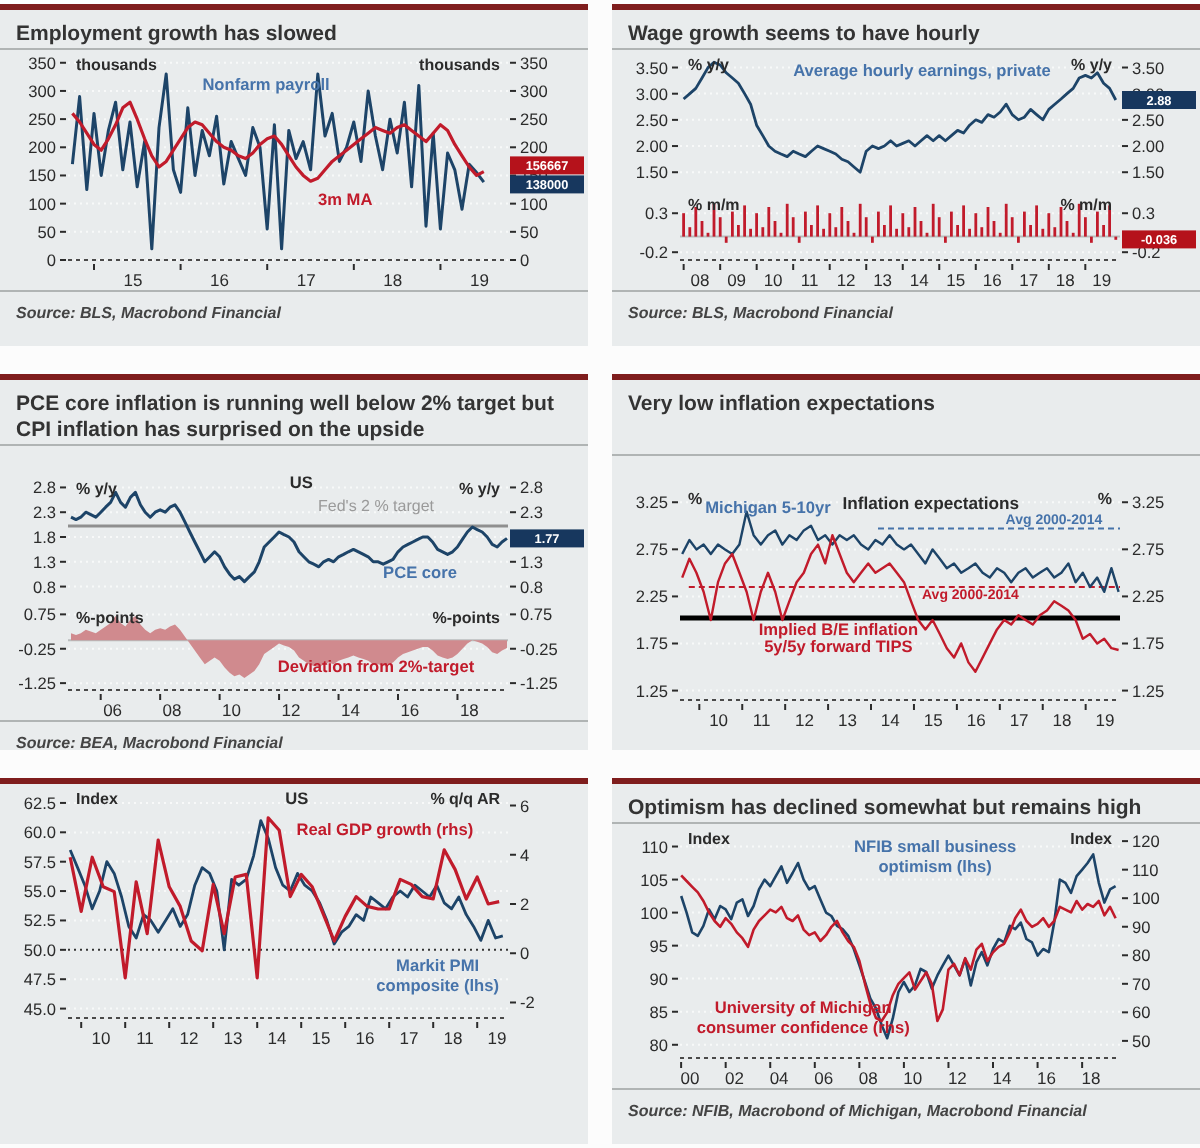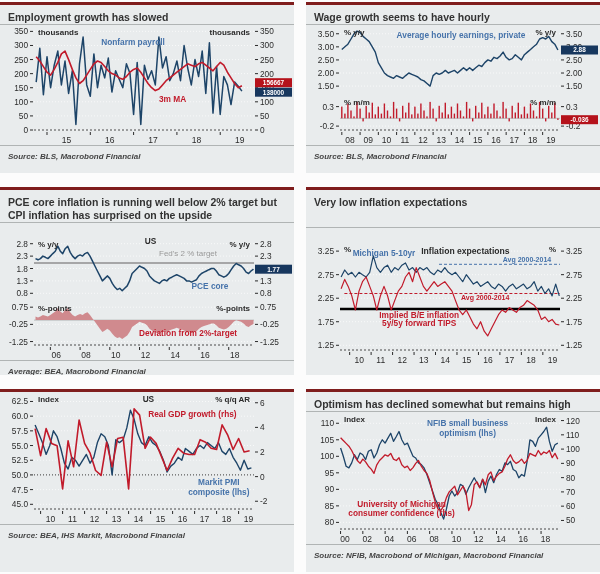--- a/index.html
+++ b/index.html
@@ -312,21 +312,21 @@
           <line x1="228.72972972972897" x2="228.72972972972897" y1="110" y2="113" stroke="#2b2b2b" stroke-width="1"></line>
           <text x="56.29729729729736" y="121" font-size="8.5" fill="#2b2b2b" text-anchor="middle" font-weight="normal">06</text>
           <text x="86.02702702702719" y="121" font-size="8.5" fill="#2b2b2b" text-anchor="middle" font-weight="normal">08</text>
           <text x="115.75675675675701" y="121" font-size="8.5" fill="#2b2b2b" text-anchor="middle" font-weight="normal">10</text>
           <text x="145.48648648648685" y="121" font-size="8.5" fill="#2b2b2b" text-anchor="middle" font-weight="normal">12</text>
           <text x="175.21621621621665" y="121" font-size="8.5" fill="#2b2b2b" text-anchor="middle" font-weight="normal">14</text>
           <text x="204.94594594594648" y="121" font-size="8.5" fill="#2b2b2b" text-anchor="middle" font-weight="normal">16</text>
           <text x="234.6756756756763" y="121" font-size="8.5" fill="#2b2b2b" text-anchor="middle" font-weight="normal">18</text>
         </svg>
       </div>
-    <div class="source">Average: BEA, Macrobond Financial</div>
+    <div class="source">Source: BEA, Macrobond Financial</div>
   </section>
 
   <section class="panel r2">
     <div class="title">Very low inflation expectations</div>
     <div class="chart">
         <svg viewBox="0 0 294 123" width="294" height="123">
           <line x1="34" x2="254" y1="9.1" y2="9.1" stroke="#f8f9f9" stroke-width="1" stroke-dasharray="1,2"></line>
           <line x1="34" x2="254" y1="32.7" y2="32.7" stroke="#f8f9f9" stroke-width="1" stroke-dasharray="1,2"></line>
           <line x1="34" x2="254" y1="56.2" y2="56.2" stroke="#f8f9f9" stroke-width="1" stroke-dasharray="1,2"></line>
           <line x1="34" x2="254" y1="79.7" y2="79.7" stroke="#f8f9f9" stroke-width="1" stroke-dasharray="1,2"></line>
@@ -451,21 +451,20 @@
           <text x="94.5" y="130" font-size="8.5" fill="#2b2b2b" text-anchor="middle" font-weight="normal">12</text>
           <text x="116.5" y="130" font-size="8.5" fill="#2b2b2b" text-anchor="middle" font-weight="normal">13</text>
           <text x="138.5" y="130" font-size="8.5" fill="#2b2b2b" text-anchor="middle" font-weight="normal">14</text>
           <text x="160.5" y="130" font-size="8.5" fill="#2b2b2b" text-anchor="middle" font-weight="normal">15</text>
           <text x="182.5" y="130" font-size="8.5" fill="#2b2b2b" text-anchor="middle" font-weight="normal">16</text>
           <text x="204.5" y="130" font-size="8.5" fill="#2b2b2b" text-anchor="middle" font-weight="normal">17</text>
           <text x="226.5" y="130" font-size="8.5" fill="#2b2b2b" text-anchor="middle" font-weight="normal">18</text>
           <text x="248.5" y="130" font-size="8.5" fill="#2b2b2b" text-anchor="middle" font-weight="normal">19</text>
         </svg>
       </div>
-    <div class="source">Source: BEA, IHS Markit, Macrobond Financial</div>
   </section>
 
   <section class="panel r3">
     <div class="title">Optimism has declined somewhat but remains high</div>
     <div class="chart">
         <svg viewBox="0 0 294 132" width="294" height="132">
           <line x1="34" x2="254" y1="11.3" y2="11.3" stroke="#f8f9f9" stroke-width="1" stroke-dasharray="1,2"></line>
           <line x1="34" x2="254" y1="27.8" y2="27.8" stroke="#f8f9f9" stroke-width="1" stroke-dasharray="1,2"></line>
           <line x1="34" x2="254" y1="44.3" y2="44.3" stroke="#f8f9f9" stroke-width="1" stroke-dasharray="1,2"></line>
           <line x1="34" x2="254" y1="60.8" y2="60.8" stroke="#f8f9f9" stroke-width="1" stroke-dasharray="1,2"></line>

